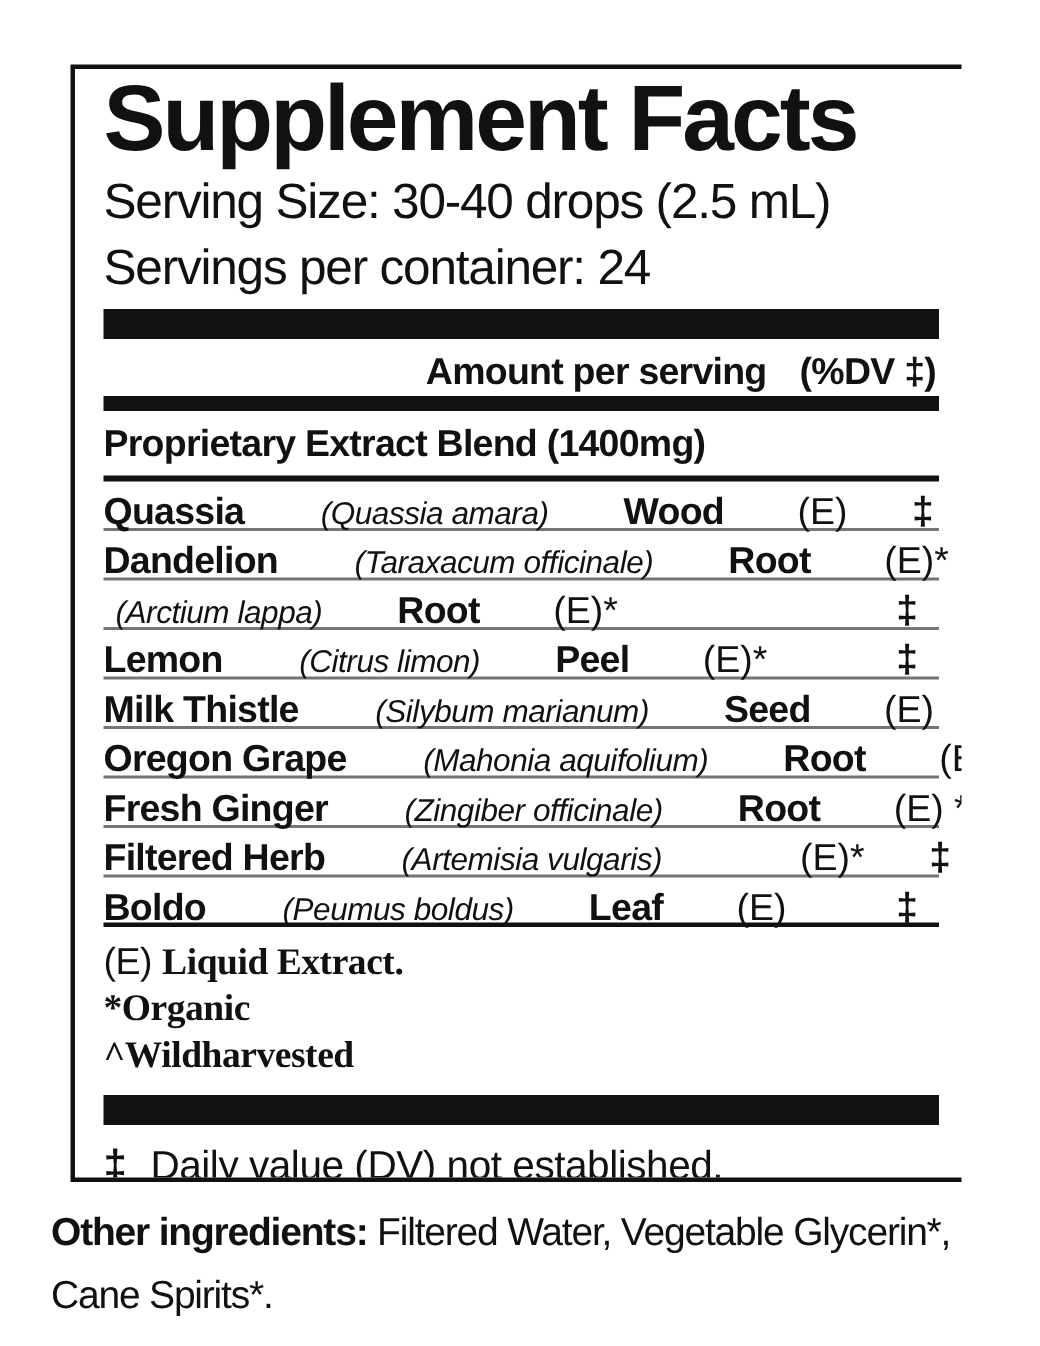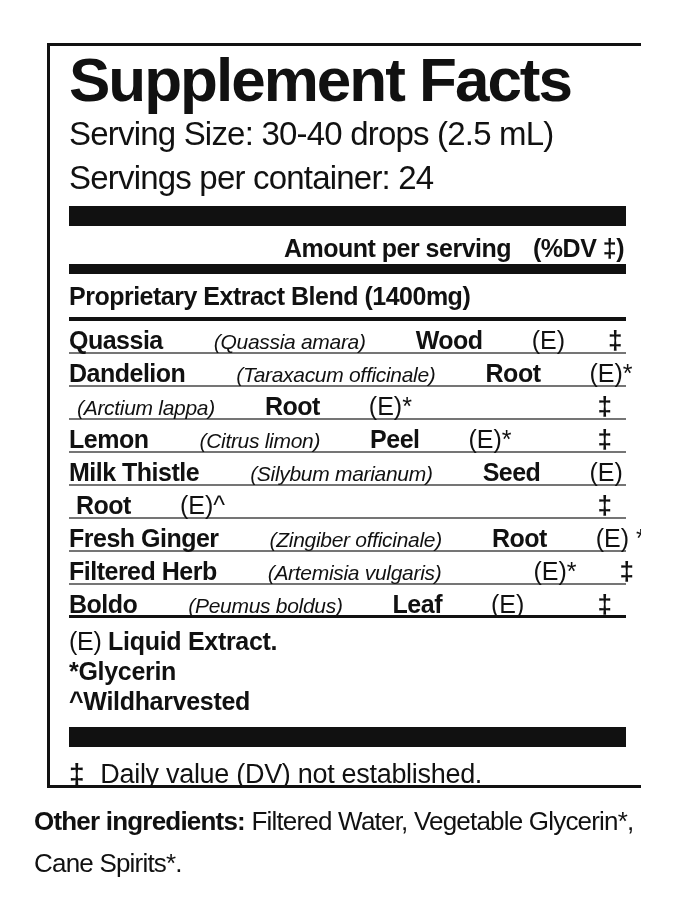--- a/index.html
+++ b/index.html
@@ -55,21 +55,21 @@
   .ing-row:last-child{border-bottom:3px solid var(--ink);}
   .ing-name{font-size:25px;font-weight:bold;letter-spacing:-0.5px;}
   .ing-latin{font-size:21px;font-style:italic;margin-left:8px;letter-spacing:-0.3px;}
   .ing-part{font-size:25px;font-weight:bold;margin-left:7px;letter-spacing:-0.5px;}
   .ing-part:empty{margin-left:0;}
   .ing-code{font-size:25px;font-weight:400;margin-left:6px;}
   .ing-dv{margin-left:auto;font-size:26px;font-weight:bold;padding-right:14px;}
 
   .footnotes{margin-top:8px;font-size:25px;line-height:30px;letter-spacing:-0.3px;}
   .footnote-line .fn-prefix{font-weight:400;}
-  .footnote-line .fn-bold{font-weight:bold;}
+  .footnote-line .fn-bold{font-weight:bold;font-family:Liberation Serif, serif;}
 
   .bar-3{margin-top:11px;width:557px;}
 
   .dv-note{
     display:flex;align-items:baseline;
     padding-top:11px;font-size:27px;letter-spacing:-0.3px;
   }
   .dv-note .dv-symbol{font-weight:bold;font-size:28px;margin-right:16px;}
 
   .other-ingredients{
@@ -130,20 +130,22 @@
     <span class="ing-dv">‡</span>
   </div>
         <div class="ing-row">
     <span class="ing-name">Milk Thistle</span>
     <span class="ing-latin">(Silybum marianum)</span>
     <span class="ing-part">Seed</span>
     <span class="ing-code">(E)</span>
     <span class="ing-dv">‡</span>
   </div>
         <div class="ing-row">
+    <span class="ing-name">Oregon Grape</span>
+    <span class="ing-latin">(Mahonia aquifolium)</span>
     <span class="ing-part">Root</span>
     <span class="ing-code">(E)^</span>
     <span class="ing-dv">‡</span>
   </div>
         <div class="ing-row">
     <span class="ing-name">Fresh Ginger</span>
     <span class="ing-latin">(Zingiber officinale)</span>
     <span class="ing-part">Root</span>
     <span class="ing-code">(E) *</span>
     <span class="ing-dv">‡</span>
@@ -162,21 +164,21 @@
     <span class="ing-code">(E)</span>
     <span class="ing-dv">‡</span>
   </div>
       </div>
 
     <div class="footnotes">
         <div class="footnote-line">
     <span class="fn-prefix">(E) </span><span class="fn-bold">Liquid Extract.</span>
   </div>
         <div class="footnote-line">
-    <span class="fn-prefix"></span><span class="fn-bold">*Glycerin</span>
+    <span class="fn-prefix"></span><span class="fn-bold">*Organic</span>
   </div>
         <div class="footnote-line">
     <span class="fn-prefix"></span><span class="fn-bold">^Wildharvested</span>
   </div>
       </div>
 
     <div class="bar-thick bar-3"></div>
 
     <div class="dv-note">
       <span class="dv-symbol">‡</span>

